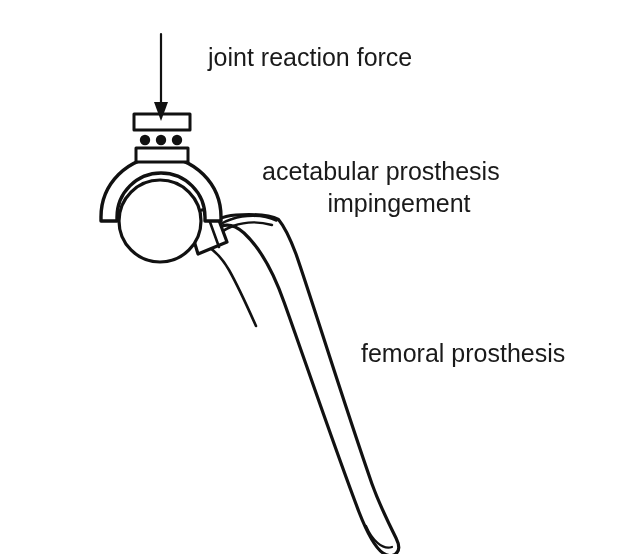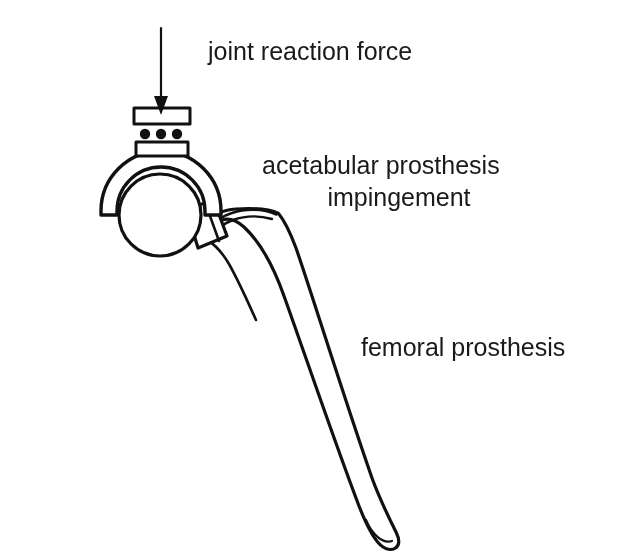--- a/index.html
+++ b/index.html
@@ -12,21 +12,21 @@
     width: 629px;
     height: 554px;
     position: relative;
     overflow: hidden;
     font-family: "Liberation Sans", sans-serif;
     color: #1a1a1a;
   }
   #diagram-root {
     position: absolute;
     left: 0;
-    top: 8px;
+    top: 14px;
     width: 629px;
     height: 392px;
   }
   svg.figure {
     display: block;
     width: 629px;
     height: 554px;
   }
   .label {
     font-family: "Liberation Sans", sans-serif;

